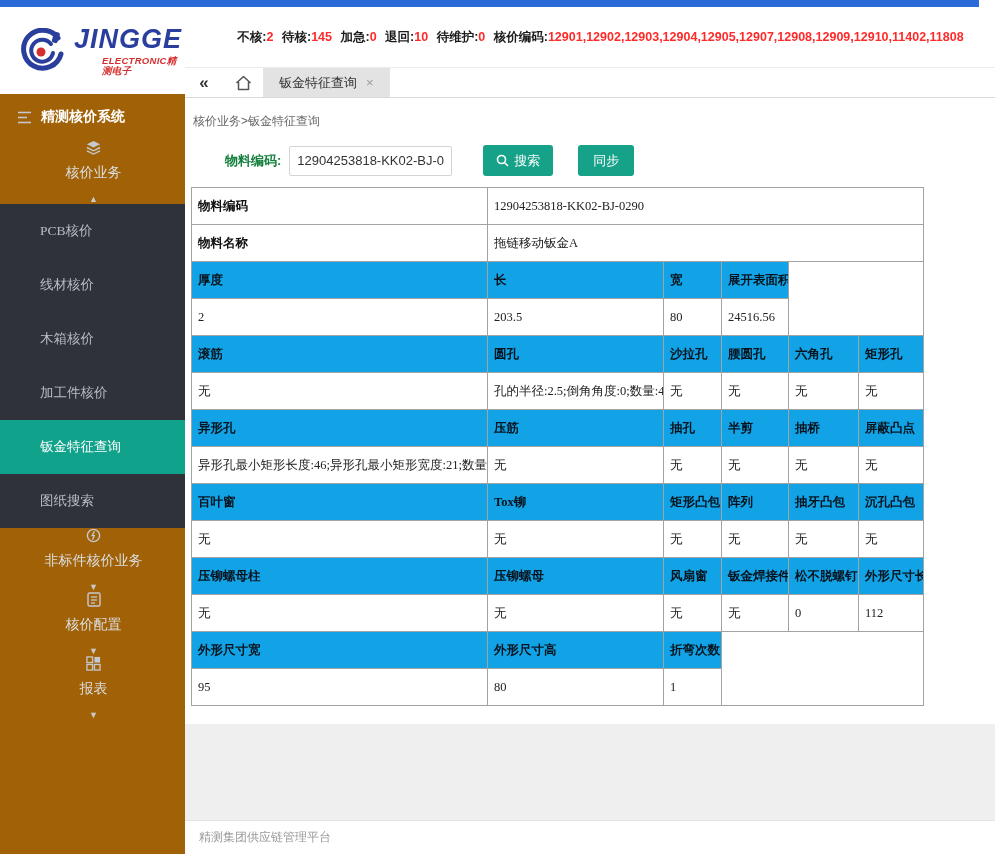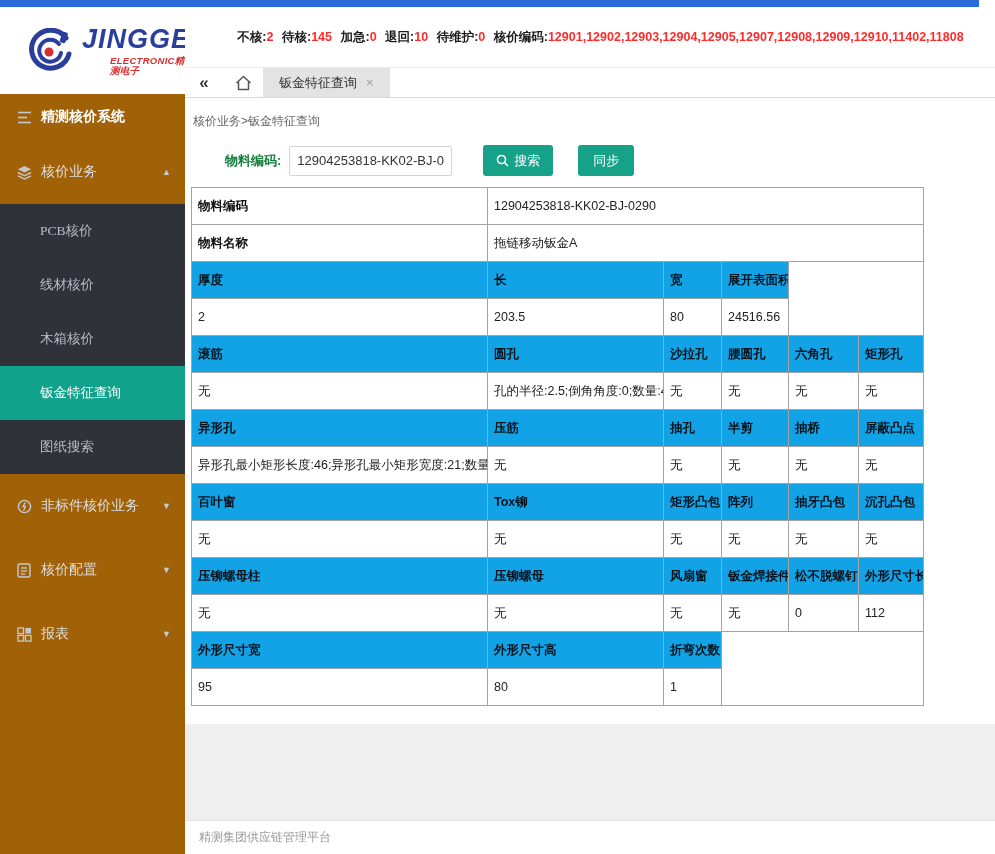--- a/index.html
+++ b/index.html
@@ -5,29 +5,29 @@
   * { box-sizing: border-box; margin: 0; padding: 0; }
   html,body { width: 995px; height: 854px; overflow: hidden; }
   body { font-family: "Liberation Sans", "DejaVu Sans", sans-serif; background: #ffffff; }
 
   .page { width: 995px; height: 854px; display: flex; flex-direction: column; }
   .top-strip { height: 7px; background: #2a6ad9; width: calc(100% - 16px); flex: none; }
   .frame { flex: 1; display: flex; min-height: 0; }
 
   
   .left-col { width: 185px; flex: none; display: flex; flex-direction: column; background: #ffffff; }
-  .logo-block { height: 87px; flex: none; display: flex; align-items: center; padding-left: 28px; gap: 8px; background:#fff; }
+  .logo-block { height: 87px; flex: none; display: flex; align-items: center; padding-left: 20px; gap: 8px; background:#fff; }
   .logo-icon { width: 46px; height: 46px; position: relative; flex: none; }
   .logo-text { line-height: 1; }
   .brand { color: #2a3f9d; font-size: 27px; font-weight: bold; font-style: italic; letter-spacing: 1px; }
   .brand-sub { color: #d62f2f; font-size: 9.5px; font-weight: bold; font-style: italic; margin-top: 3px; letter-spacing: .3px; margin-left: 28px; }
 
   .sidebar { flex: 1; background: #a16207; color: #e2e4e8; font-size: 14px; overflow: hidden; font-family: Liberation Serif, serif; }
   .side-title { height: 46px; display: flex; align-items: center; padding-left: 16px; gap: 9px; color: #ffffff; font-weight: bold; cursor: pointer; }
-  .side-group { height: 64px; display: flex; align-items: center; padding: 0 14px 0 16px; gap: 9px; color: #dcdee2; cursor: pointer; }
+  .side-group { height: 64px; display: flex; align-items: center; padding: 0 14px 0 16px; gap: 9px; color: #dcdee2; cursor: pointer; flex-direction: column; }
   .side-group .g-label { flex: 1; }
   .arrow { font-size: 9px; color: #c9cbd1; }
   .s-icon { width: 16px; display: inline-flex; justify-content: center; color: #c5c8cf; flex: none; }
   .submenu { background: #2f3238; }
   .sub-item { height: 54px; display: flex; align-items: center; padding-left: 40px; color: #b9bdc5; font-size: 13.5px; cursor: pointer; }
   .sub-item.active { background: #10a28a; color: #ffffff; }
 
   
   .main-col { flex: 1; display: flex; flex-direction: column; min-width: 0; background: #ffffff; }
   .header-right { height: 61px; flex: none; display: flex; align-items: center; justify-content: center; padding-left: 26px; border-bottom: 1px solid #ececec; background: #fff; }
@@ -43,21 +43,21 @@
 
   .content { flex: none; background: #ffffff; padding: 0 0 18px 6px; }
   .breadcrumb { margin: 15px 0 0 2px; font-size: 12px; color: #666; }
   .search-row { margin: 15px 0 0 0; display: flex; align-items: center; }
   .search-row label { margin-left: 34px; font-size: 13px; color: #15803d; font-weight: bold; }
   .search-row input { margin-left: 8px; width: 163px; height: 30px; border: 1px solid #d4d4d4; border-radius: 2px; padding: 0 7px; font-size: 13px; color: #333; font-family: inherit; outline: none; }
   .btn { display: inline-flex; align-items: center; gap: 5px; height: 31px; padding: 0 13px; border: none; border-radius: 3px; background: #16a289; color: #fff; font-size: 13px; font-family: inherit; cursor: pointer; }
   .btn.search { margin-left: 31px; }
   .btn.sync { margin-left: 25px; padding: 0 15px; }
 
-  .ftable { border-collapse: collapse; margin-top: 11px; table-layout: fixed; width: 732px; }
+  .ftable { border-collapse: collapse; margin-top: 11px; table-layout: fixed; width: 732px; font-family: Liberation Serif, serif; }
   .ftable td { border: 1px solid #a3a3a3; height: 37px; padding: 0 6px; font-size: 12.5px; vertical-align: middle; white-space: nowrap; overflow: hidden; }
   .ftable td.hdr { background: #12a3e6; font-weight: bold; color: #07131d; }
   .ftable td.lbl { font-weight: bold; color: #111; }
   .ftable td.val { color: #222; }
   .ftable td.blank { background: #ffffff; }
 
   .gray-band { flex: 1; background: #efefef; }
   .footer { height: 34px; flex: none; background: #ffffff; border-top: 1px solid #e4e4e4; display: flex; align-items: center; padding-left: 14px; font-size: 12px; color: #9a9a9a; }
 </style>
 </head>
@@ -106,20 +106,21 @@
               </svg>
           </span>
           <span class="g-label">核价业务</span>
           <span class="arrow">▲</span>
         </div>
 
         <div class="submenu">
           <div class="sub-item">PCB核价</div>
           <div class="sub-item">线材核价</div>
           <div class="sub-item">木箱核价</div>
+          <div class="sub-item">加工件核价</div>
           <div class="sub-item active">钣金特征查询</div>
           <div class="sub-item">图纸搜索</div>
         </div>
 
         <div class="side-group">
           <span class="s-icon">
             <svg width="15" height="15" viewBox="0 0 16 16">
                 <circle cx="8" cy="8" r="6.5" fill="none" stroke="#c5c8cf" stroke-width="1.5"></circle>
                 <path d="M9 3.5 L6.5 8.2 H8.8 L7 12.5" fill="none" stroke="#c5c8cf" stroke-width="1.4"></path>
               </svg>

